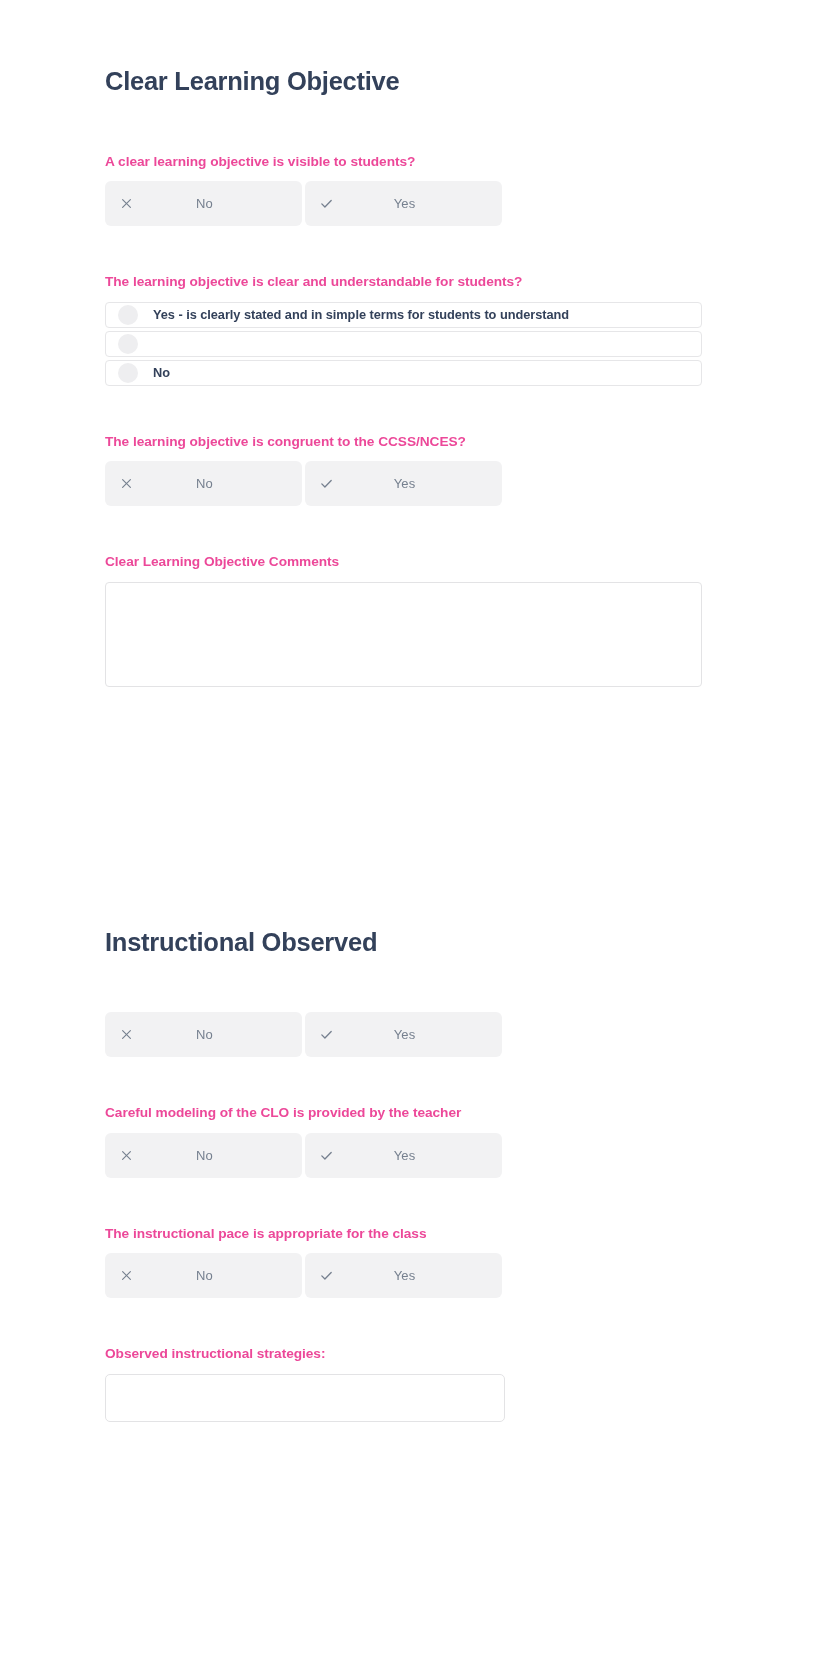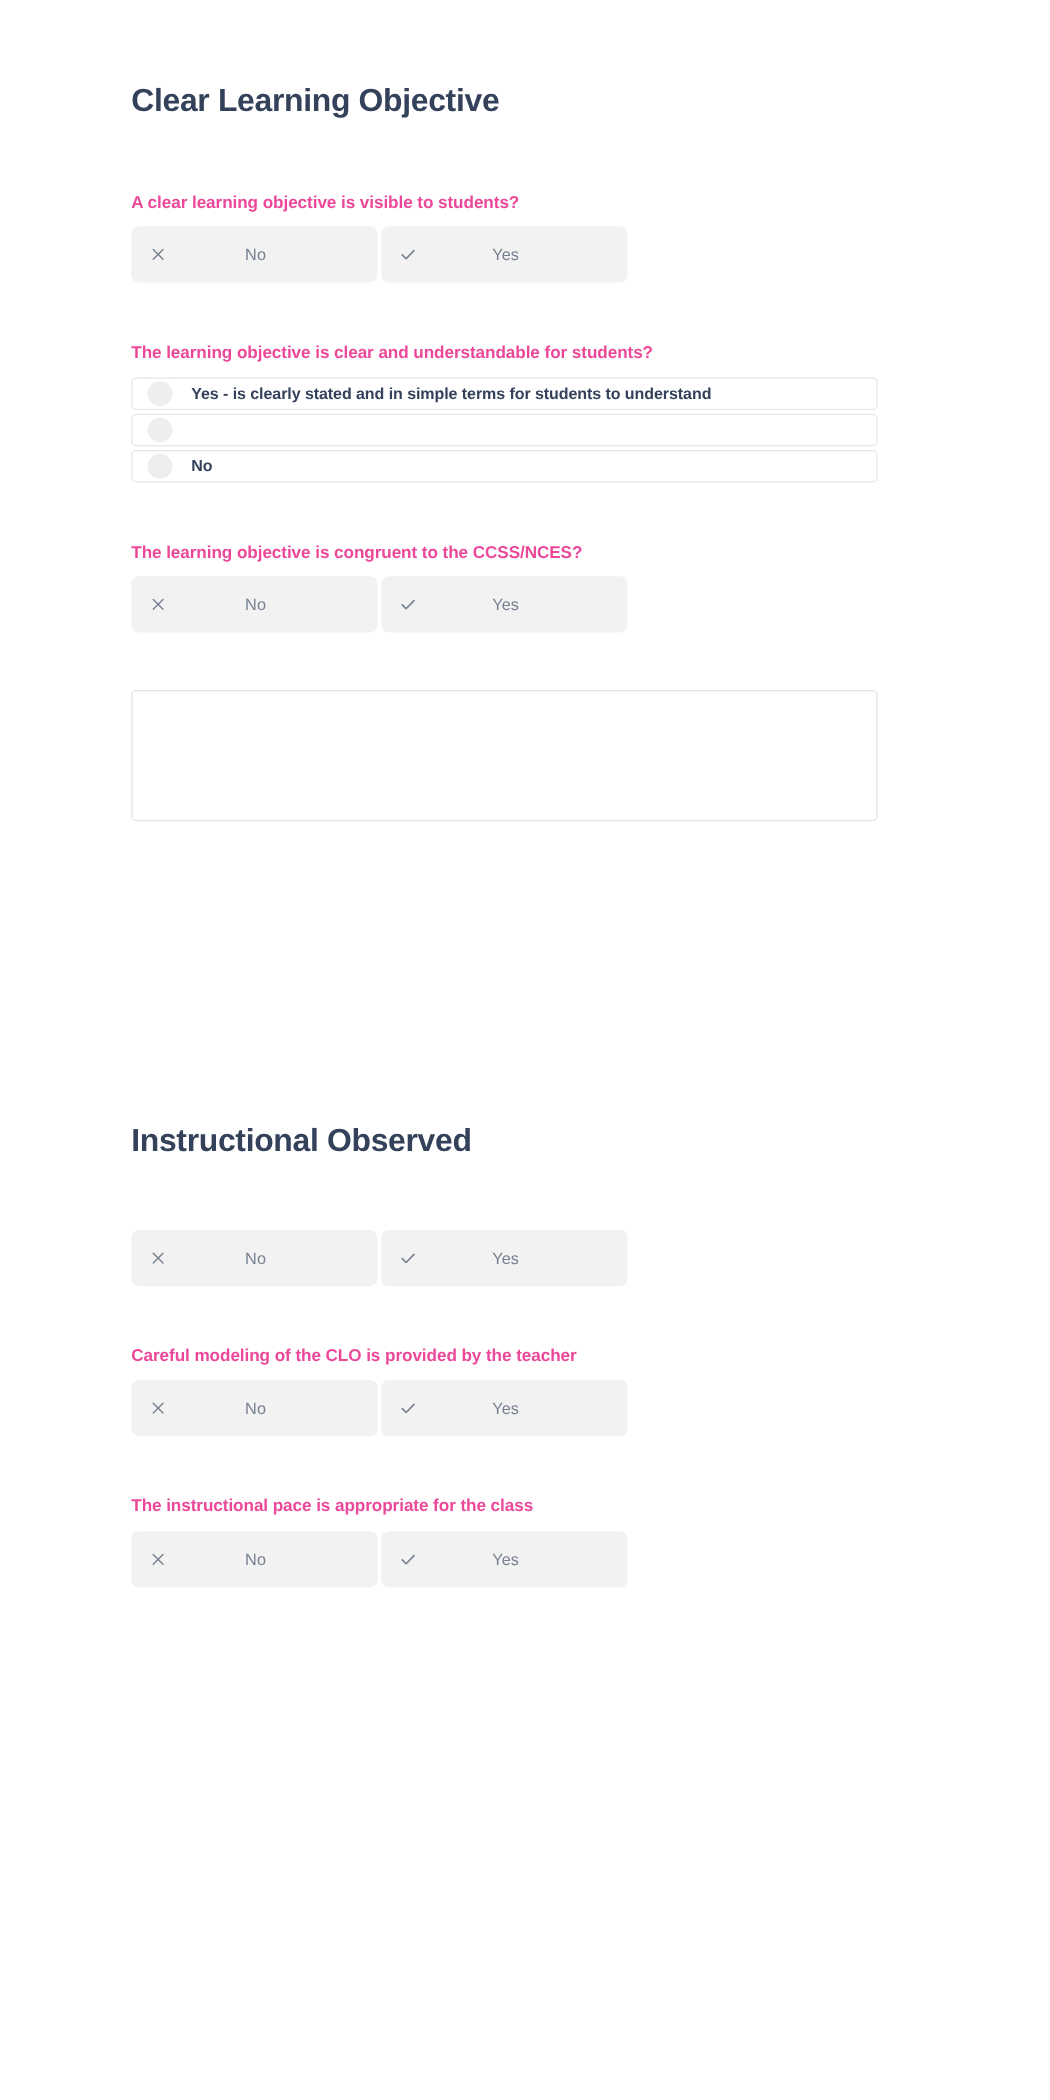--- a/index.html
+++ b/index.html
@@ -236,20 +236,21 @@
               <svg width="15" height="15" viewBox="0 0 16 16" fill="none" stroke="currentColor" stroke-width="1.4" stroke-linecap="round" stroke-linejoin="round">
                 <polyline points="3,8.4 6.3,11.7 13,4.8"></polyline>
               </svg>
             </span>
             <span class="toggle-text">Yes</span>
           </div>
         </div>
       </div>
 
       <div class="field">
+        <div class="field-label">Clear Learning Objective Comments</div>
         <textarea class="textarea-box" placeholder="" style=""></textarea>
       </div>
 
     </div>
 
     <div class="gap-large"></div>
 
     <div class="section">
 
       <h1 class="section-title">Instructional Observed</h1>
@@ -315,17 +316,21 @@
             <span class="toggle-icon">
               <svg width="15" height="15" viewBox="0 0 16 16" fill="none" stroke="currentColor" stroke-width="1.4" stroke-linecap="round" stroke-linejoin="round">
                 <polyline points="3,8.4 6.3,11.7 13,4.8"></polyline>
               </svg>
             </span>
             <span class="toggle-text">Yes</span>
           </div>
         </div>
       </div>
 
+      <div class="field">
+        <div class="field-label">Observed instructional strategies:</div>
+        <div class="clipped-input"></div>
+      </div>
 
     </div>
 
   </div>
 </div>
 
 </body></html>

